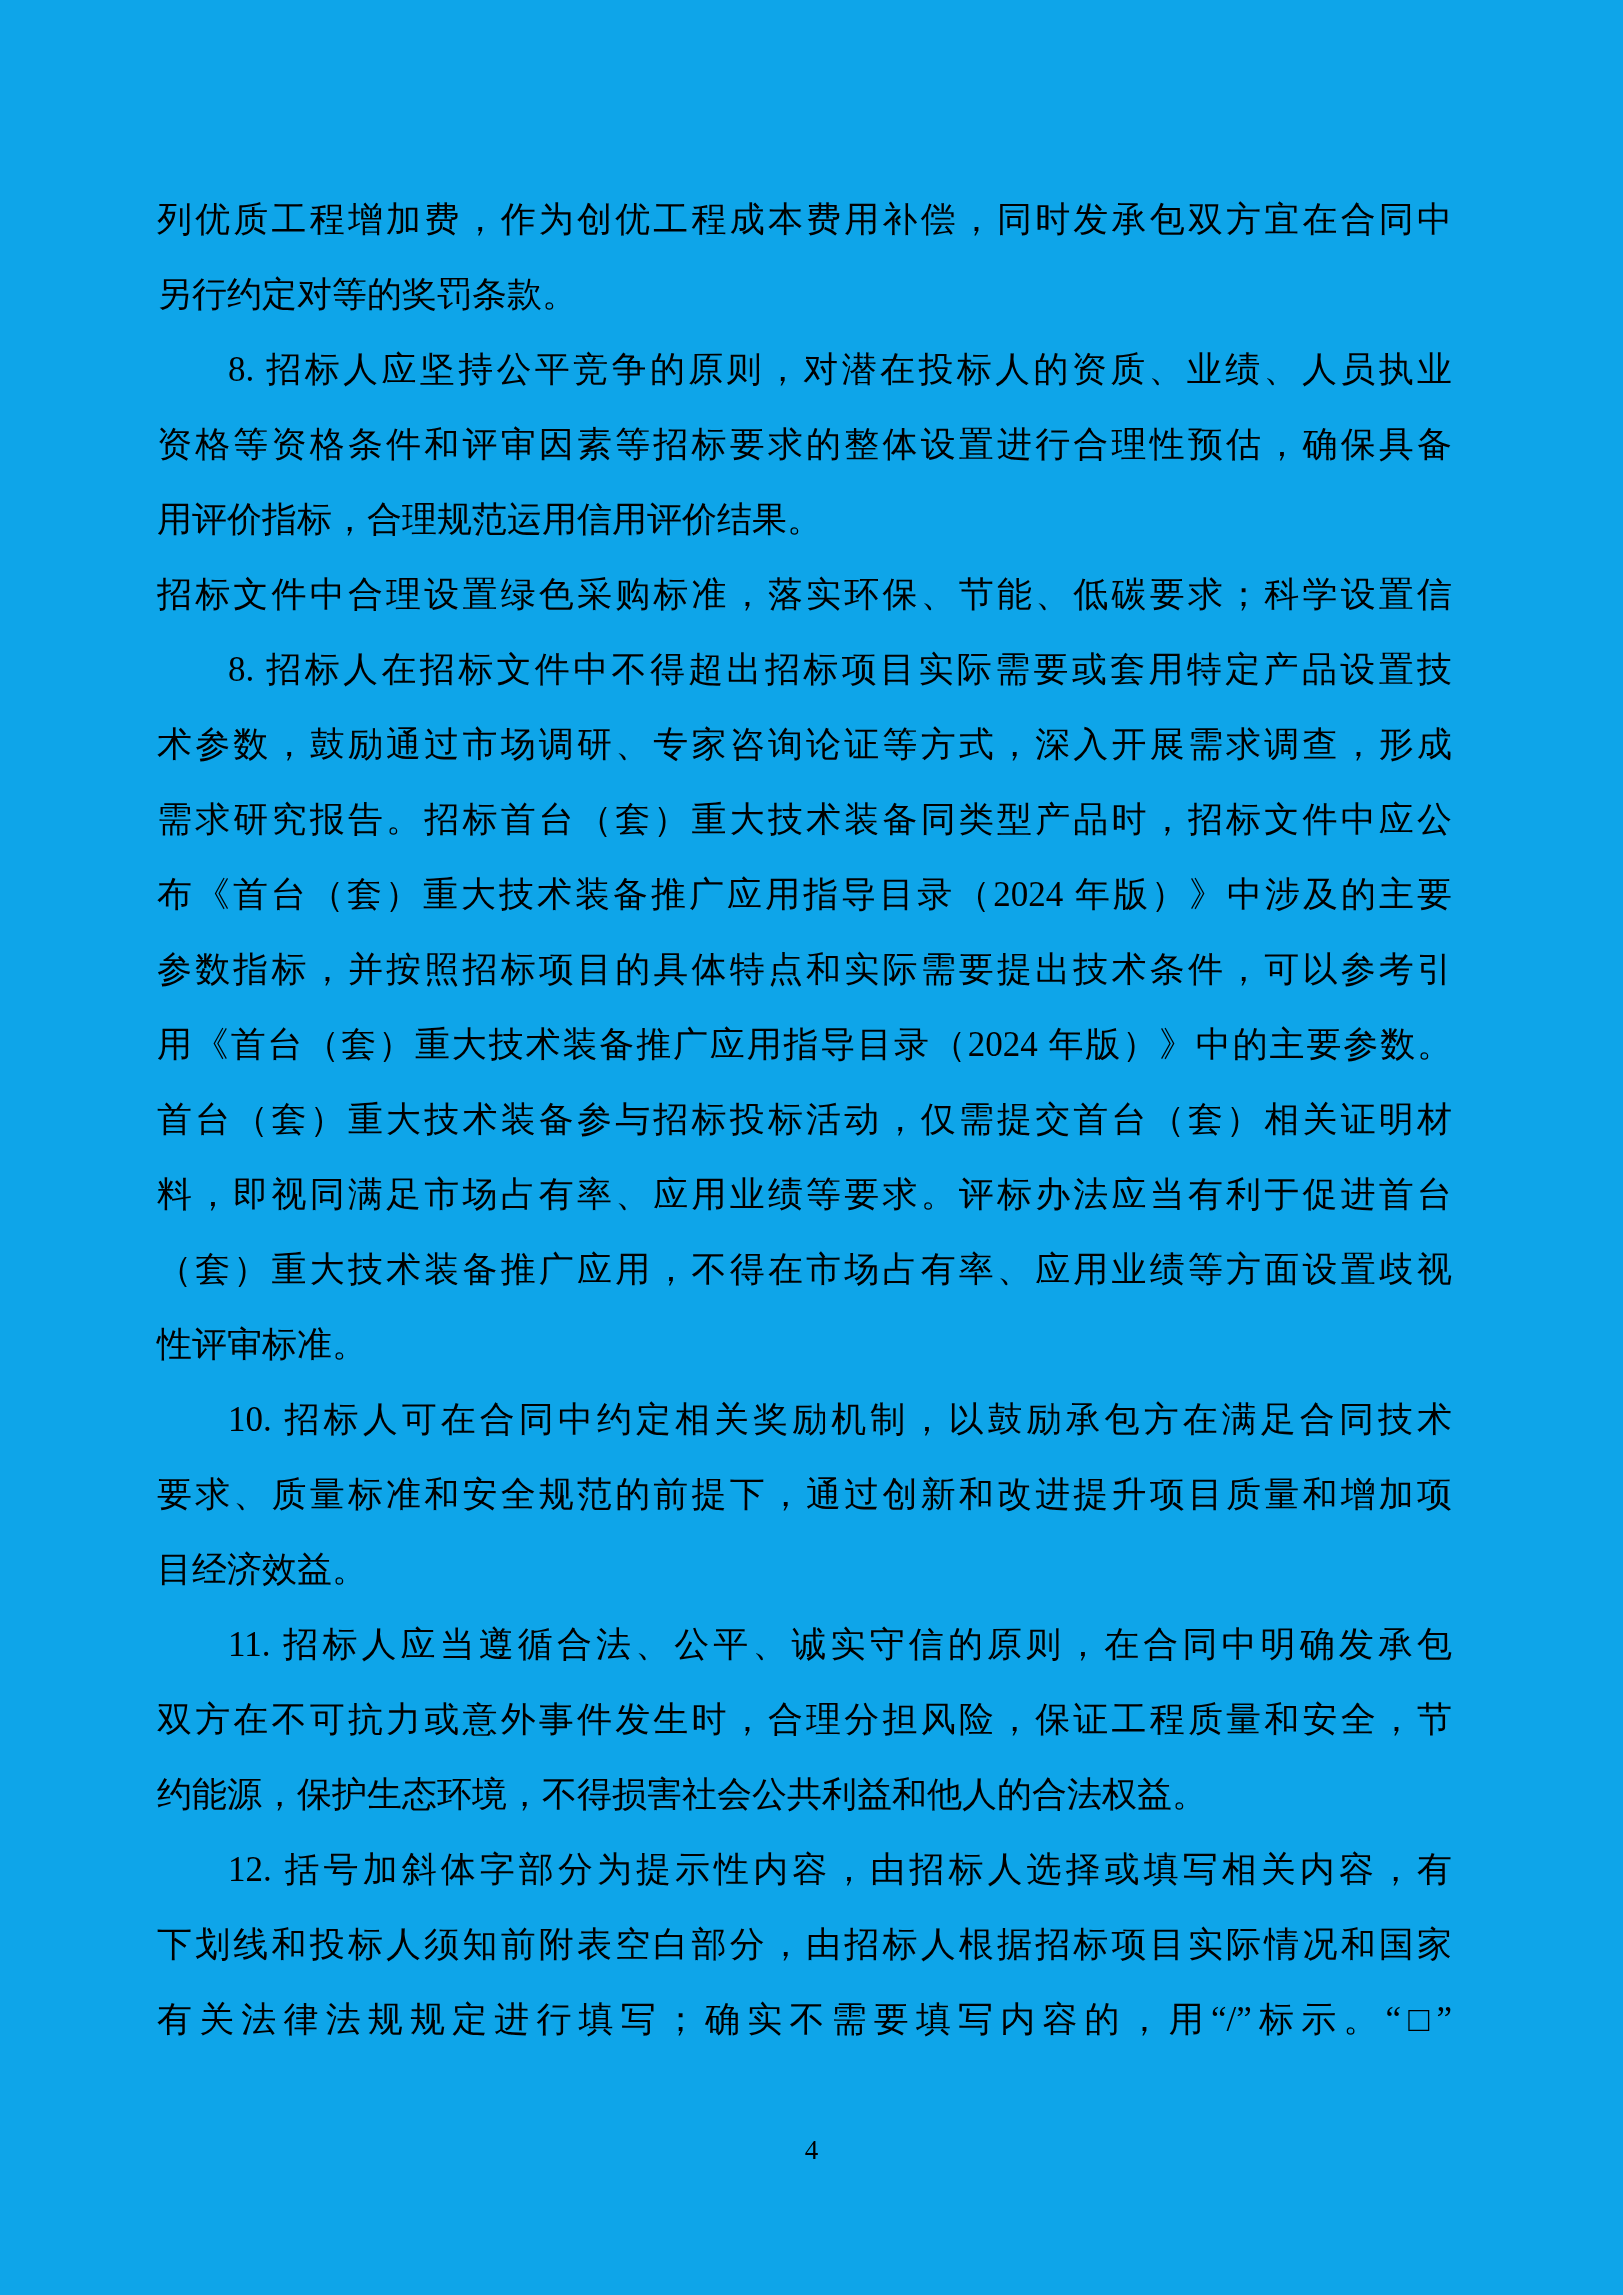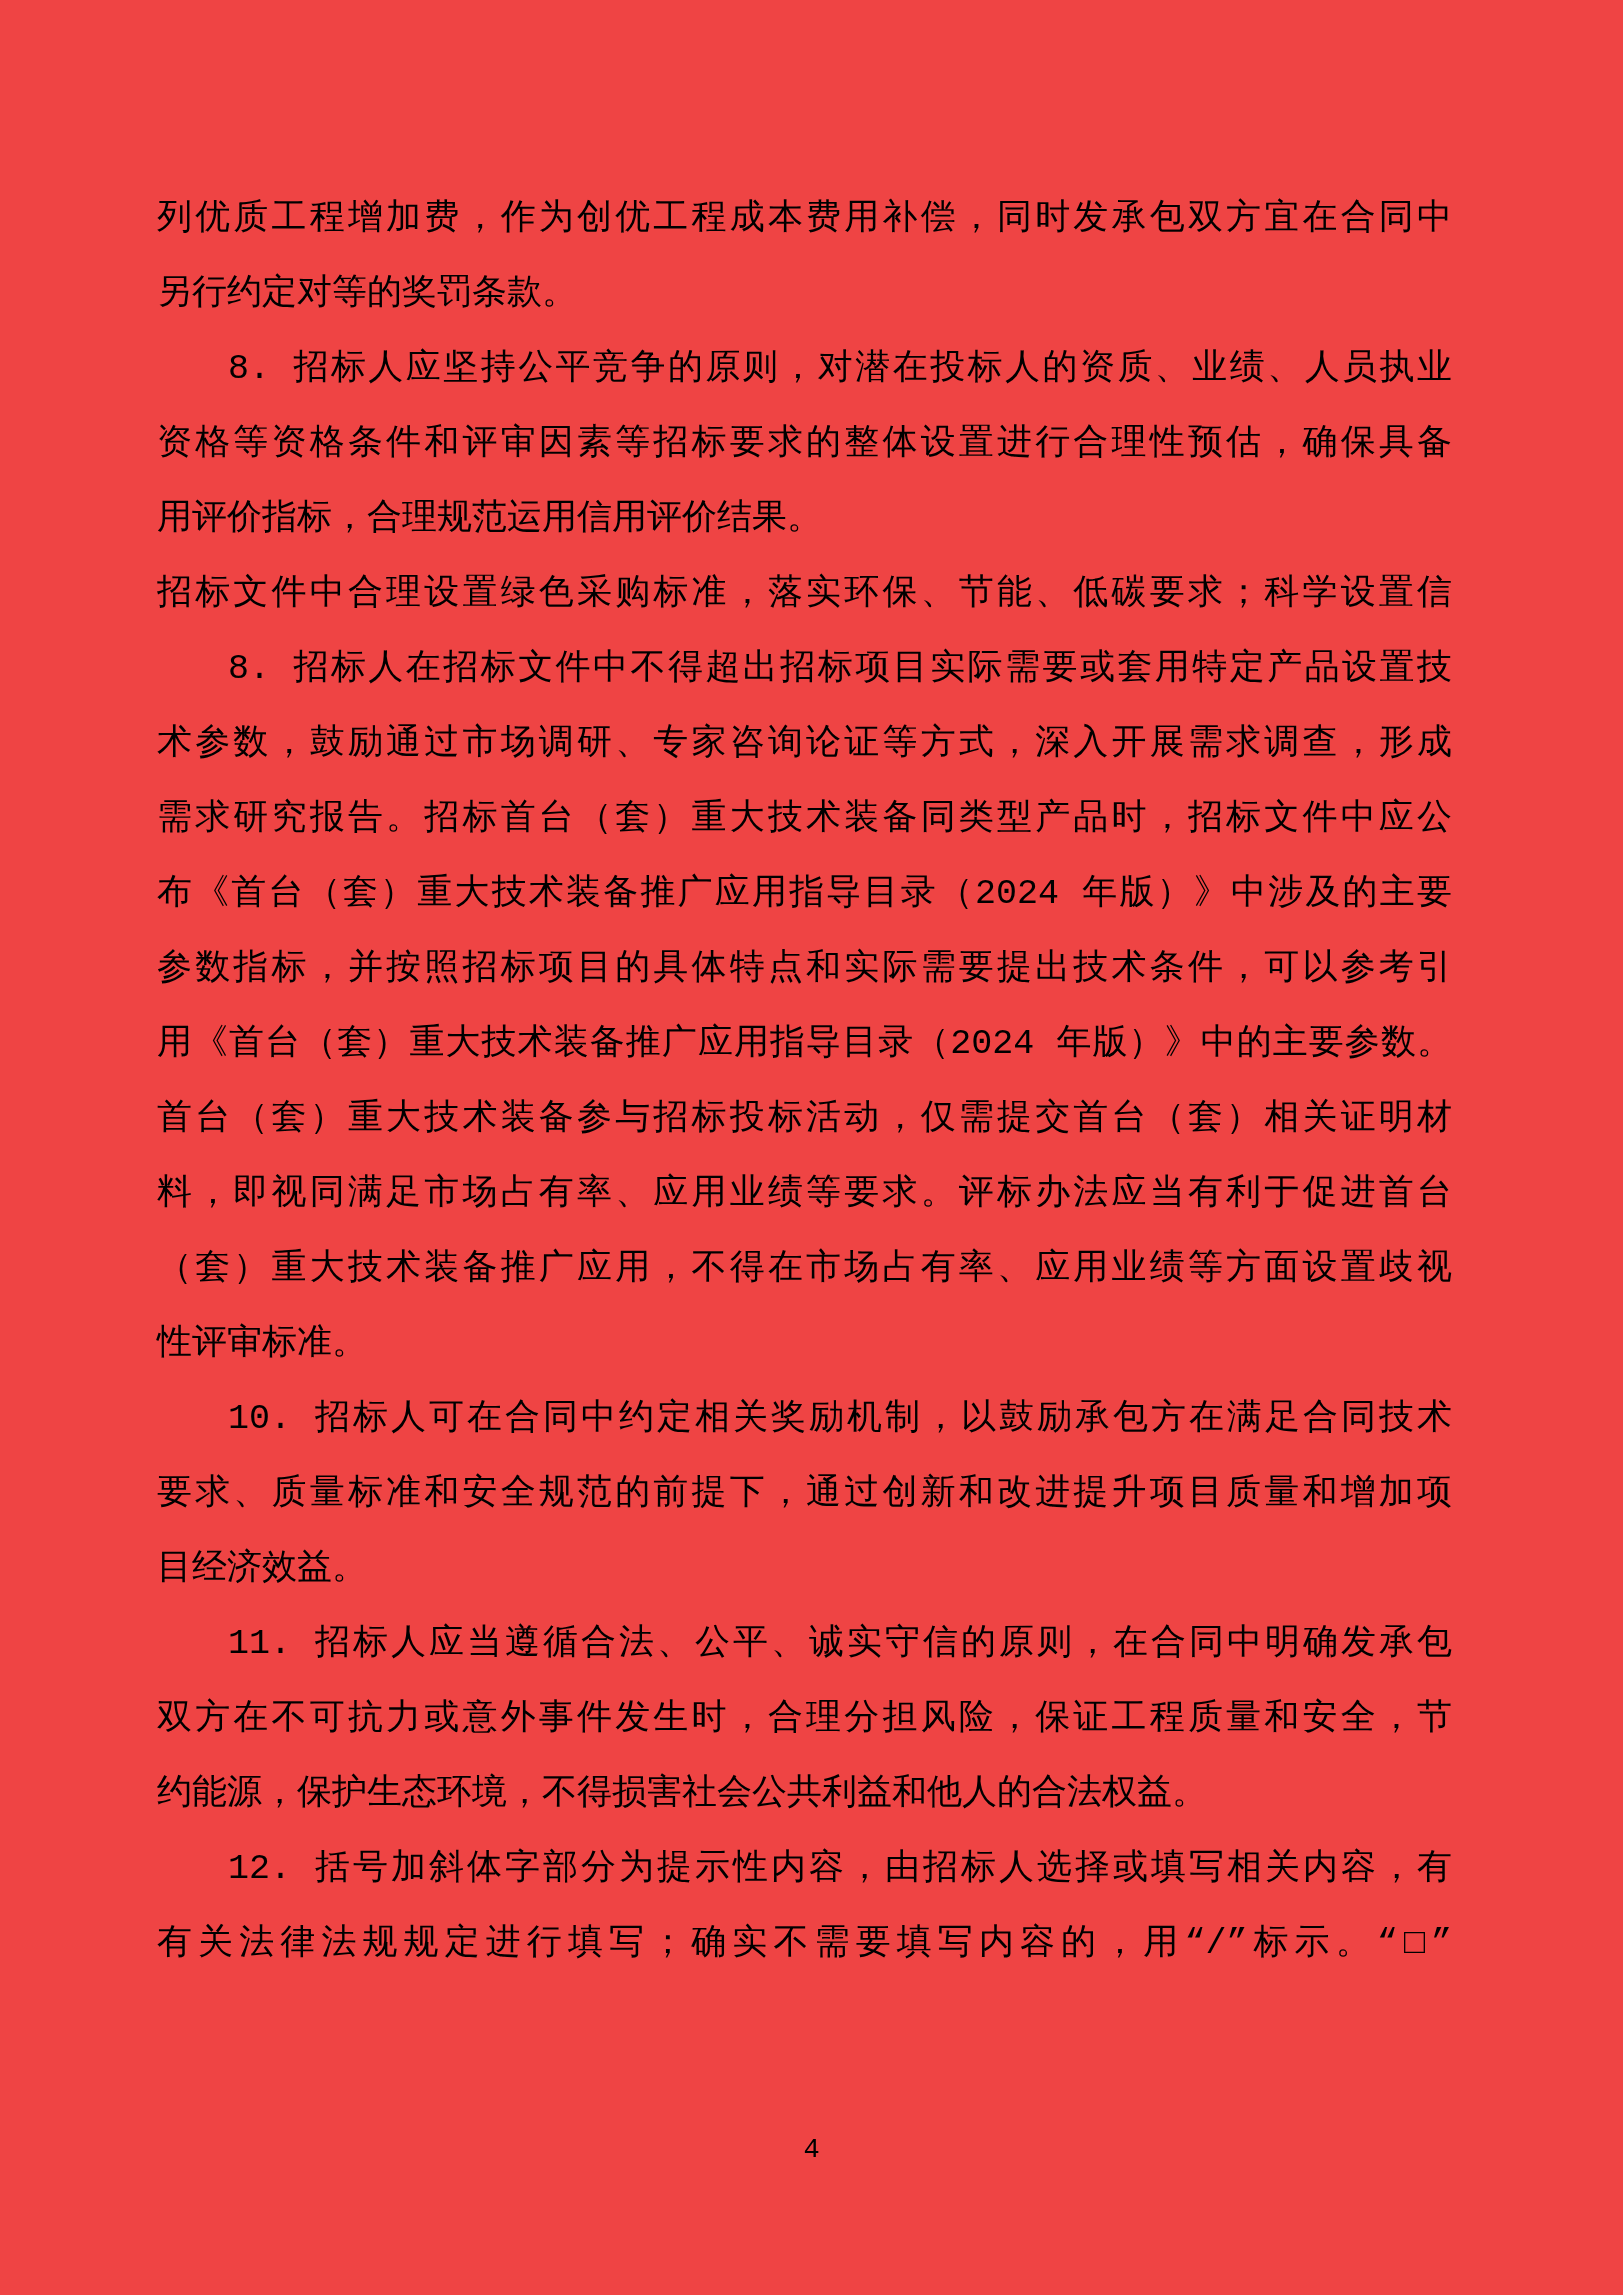--- a/index.html
+++ b/index.html
@@ -4,23 +4,23 @@
 <style>
   html, body {
     margin: 0;
     padding: 0;
     background: #ffffff;
   }
   .page {
     position: relative;
     width: 1623px;
     height: 2295px;
-    background: #ef4444;
+    background: #0ea5e9;
     color: #000000;
-    font-family: Liberation Mono, monospace;
+    font-family: Liberation Serif, serif;
     overflow: hidden;
   }
   .content {
     position: absolute;
     left: 157px;
     top: 182px;
     width: 1295px;
   }
   .line {
     display: block;
@@ -71,17 +71,18 @@
     <div class="line full">料，即视同满足市场占有率、应用业绩等要求。评标办法应当有利于促进首台</div>
     <div class="line full">（套）重大技术装备推广应用，不得在市场占有率、应用业绩等方面设置歧视</div>
     <div class="line">性评审标准。</div>
     <div class="line full indent">10. 招标人可在合同中约定相关奖励机制，以鼓励承包方在满足合同技术</div>
     <div class="line full">要求、质量标准和安全规范的前提下，通过创新和改进提升项目质量和增加项</div>
     <div class="line">目经济效益。</div>
     <div class="line full indent">11. 招标人应当遵循合法、公平、诚实守信的原则，在合同中明确发承包</div>
     <div class="line full">双方在不可抗力或意外事件发生时，合理分担风险，保证工程质量和安全，节</div>
     <div class="line">约能源，保护生态环境，不得损害社会公共利益和他人的合法权益。</div>
     <div class="line full indent">12. 括号加斜体字部分为提示性内容，由招标人选择或填写相关内容，有</div>
+    <div class="line full">下划线和投标人须知前附表空白部分，由招标人根据招标项目实际情况和国家</div>
     <div class="line full">有关法律法规规定进行填写；确实不需要填写内容的，用“/”标示。“□”</div>
   </div>
   <div class="page-number">4</div>
 </div>
 
 
 </body></html>

